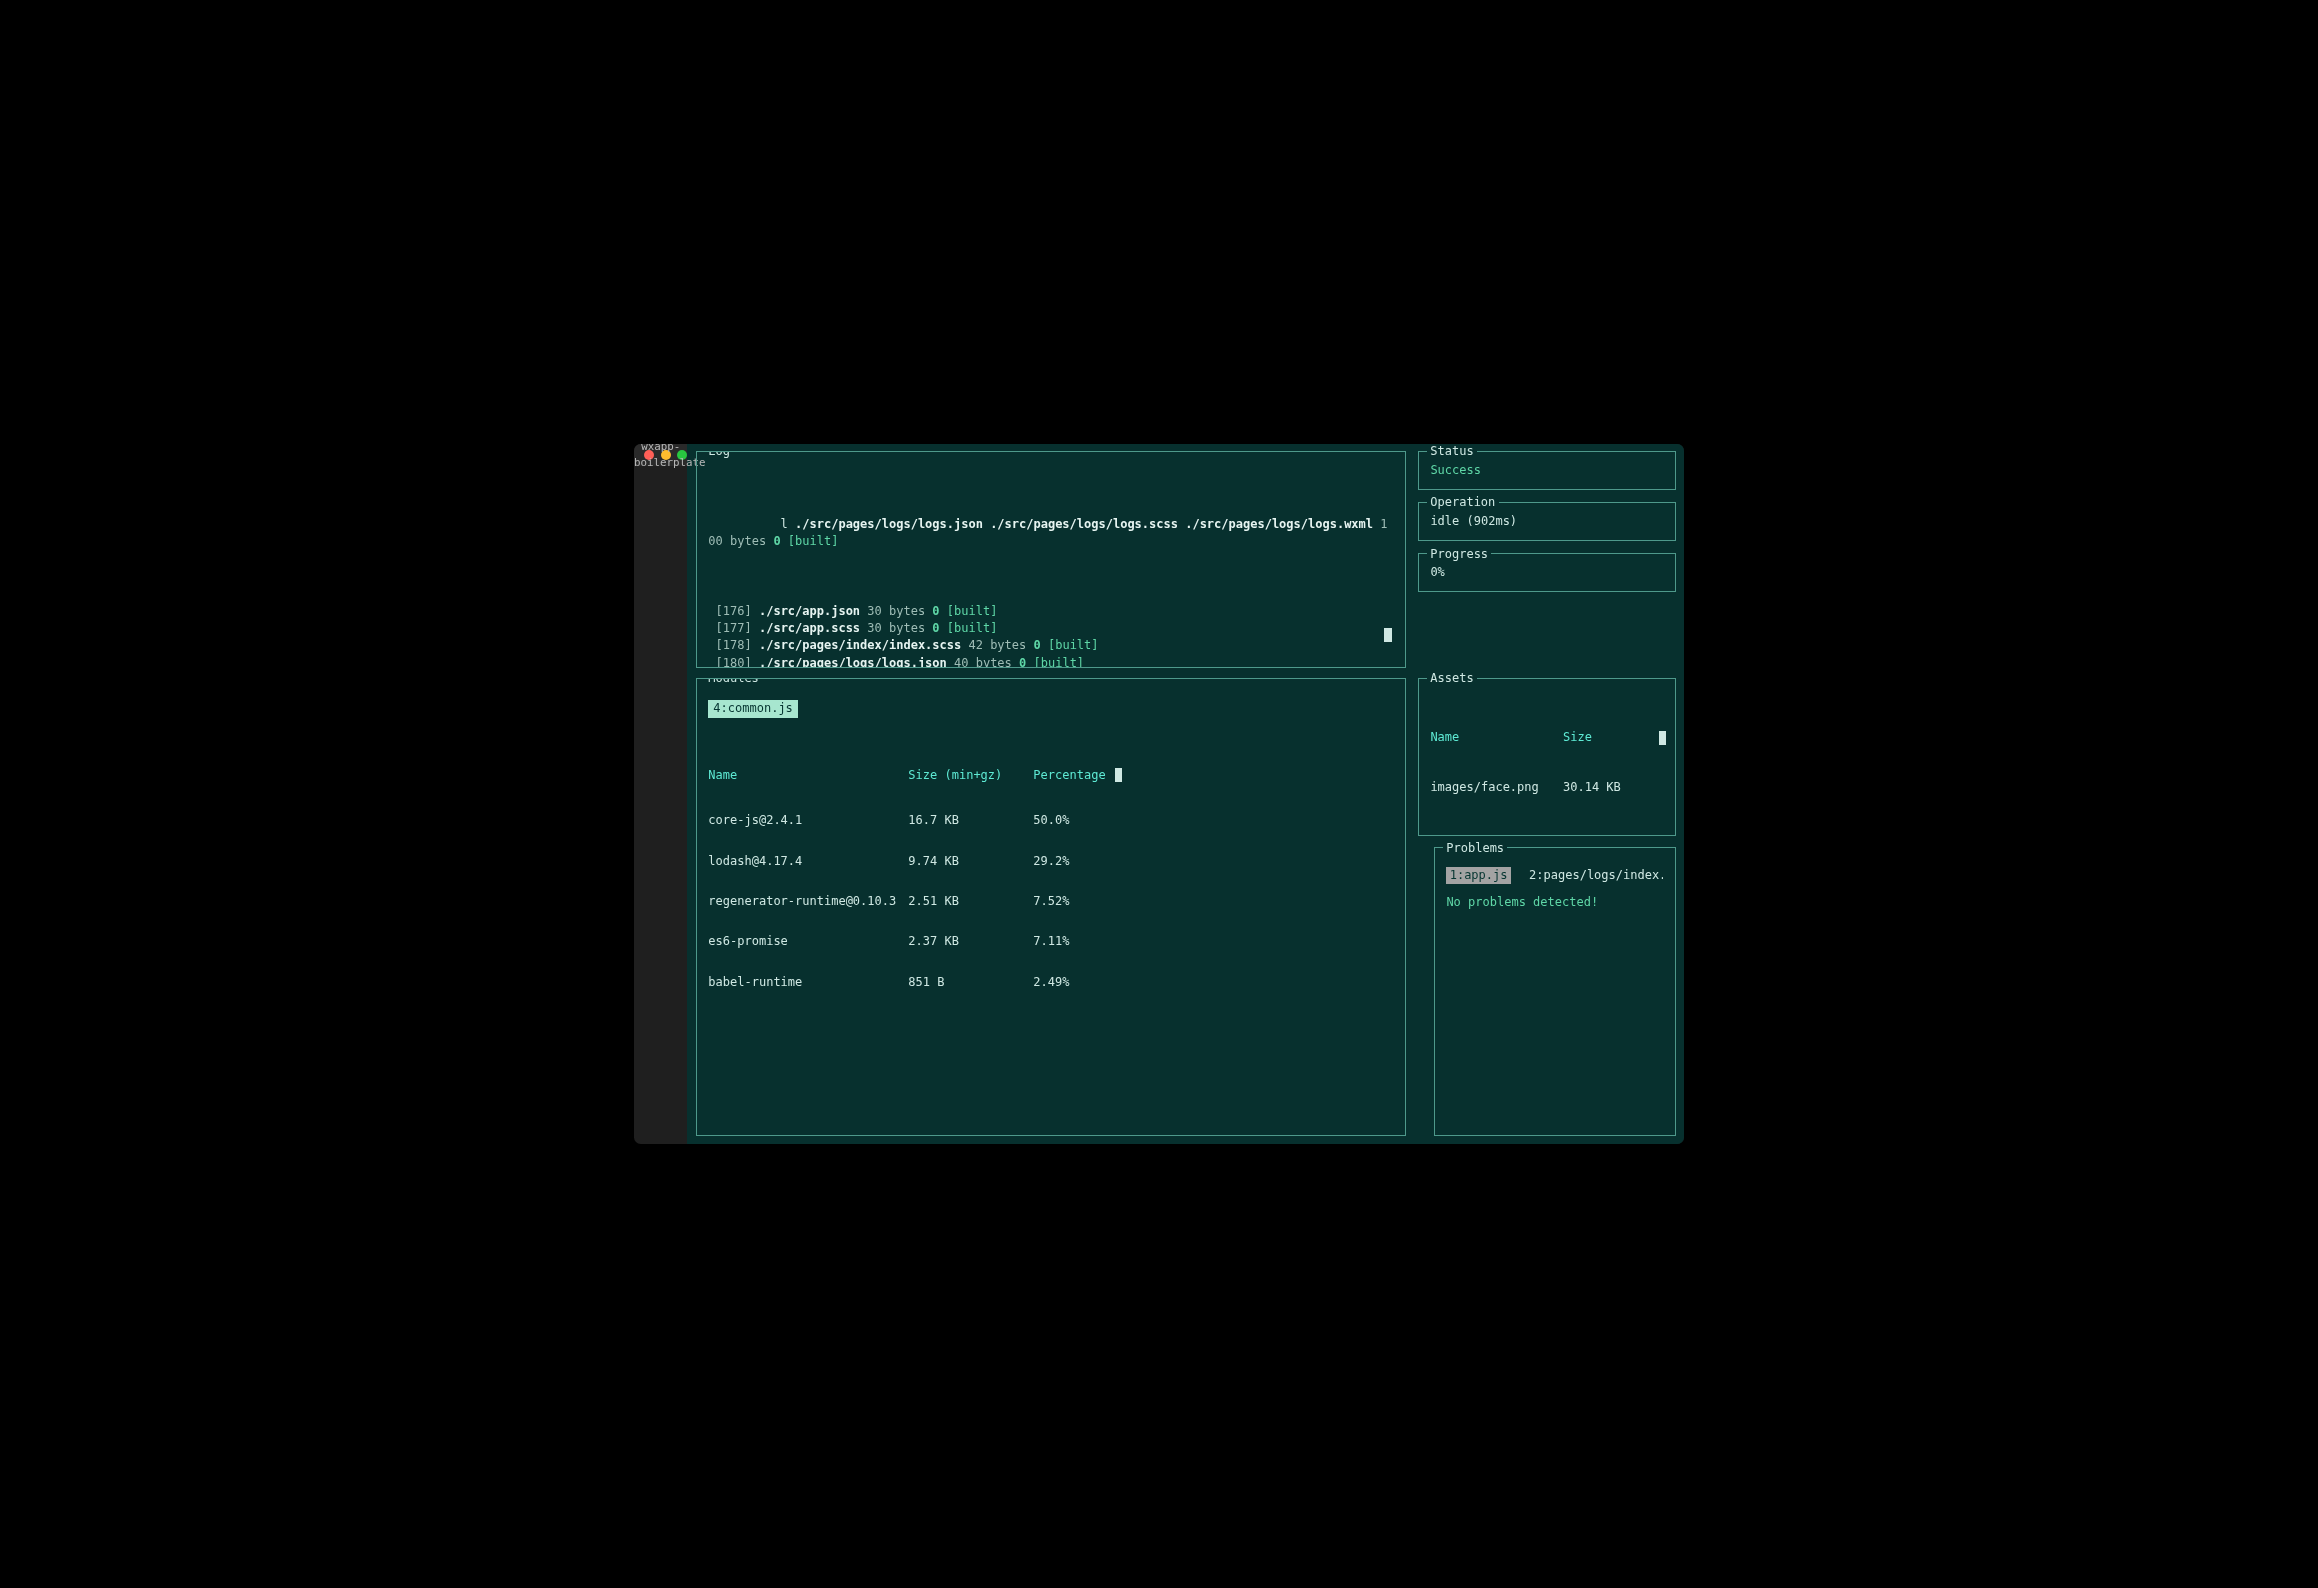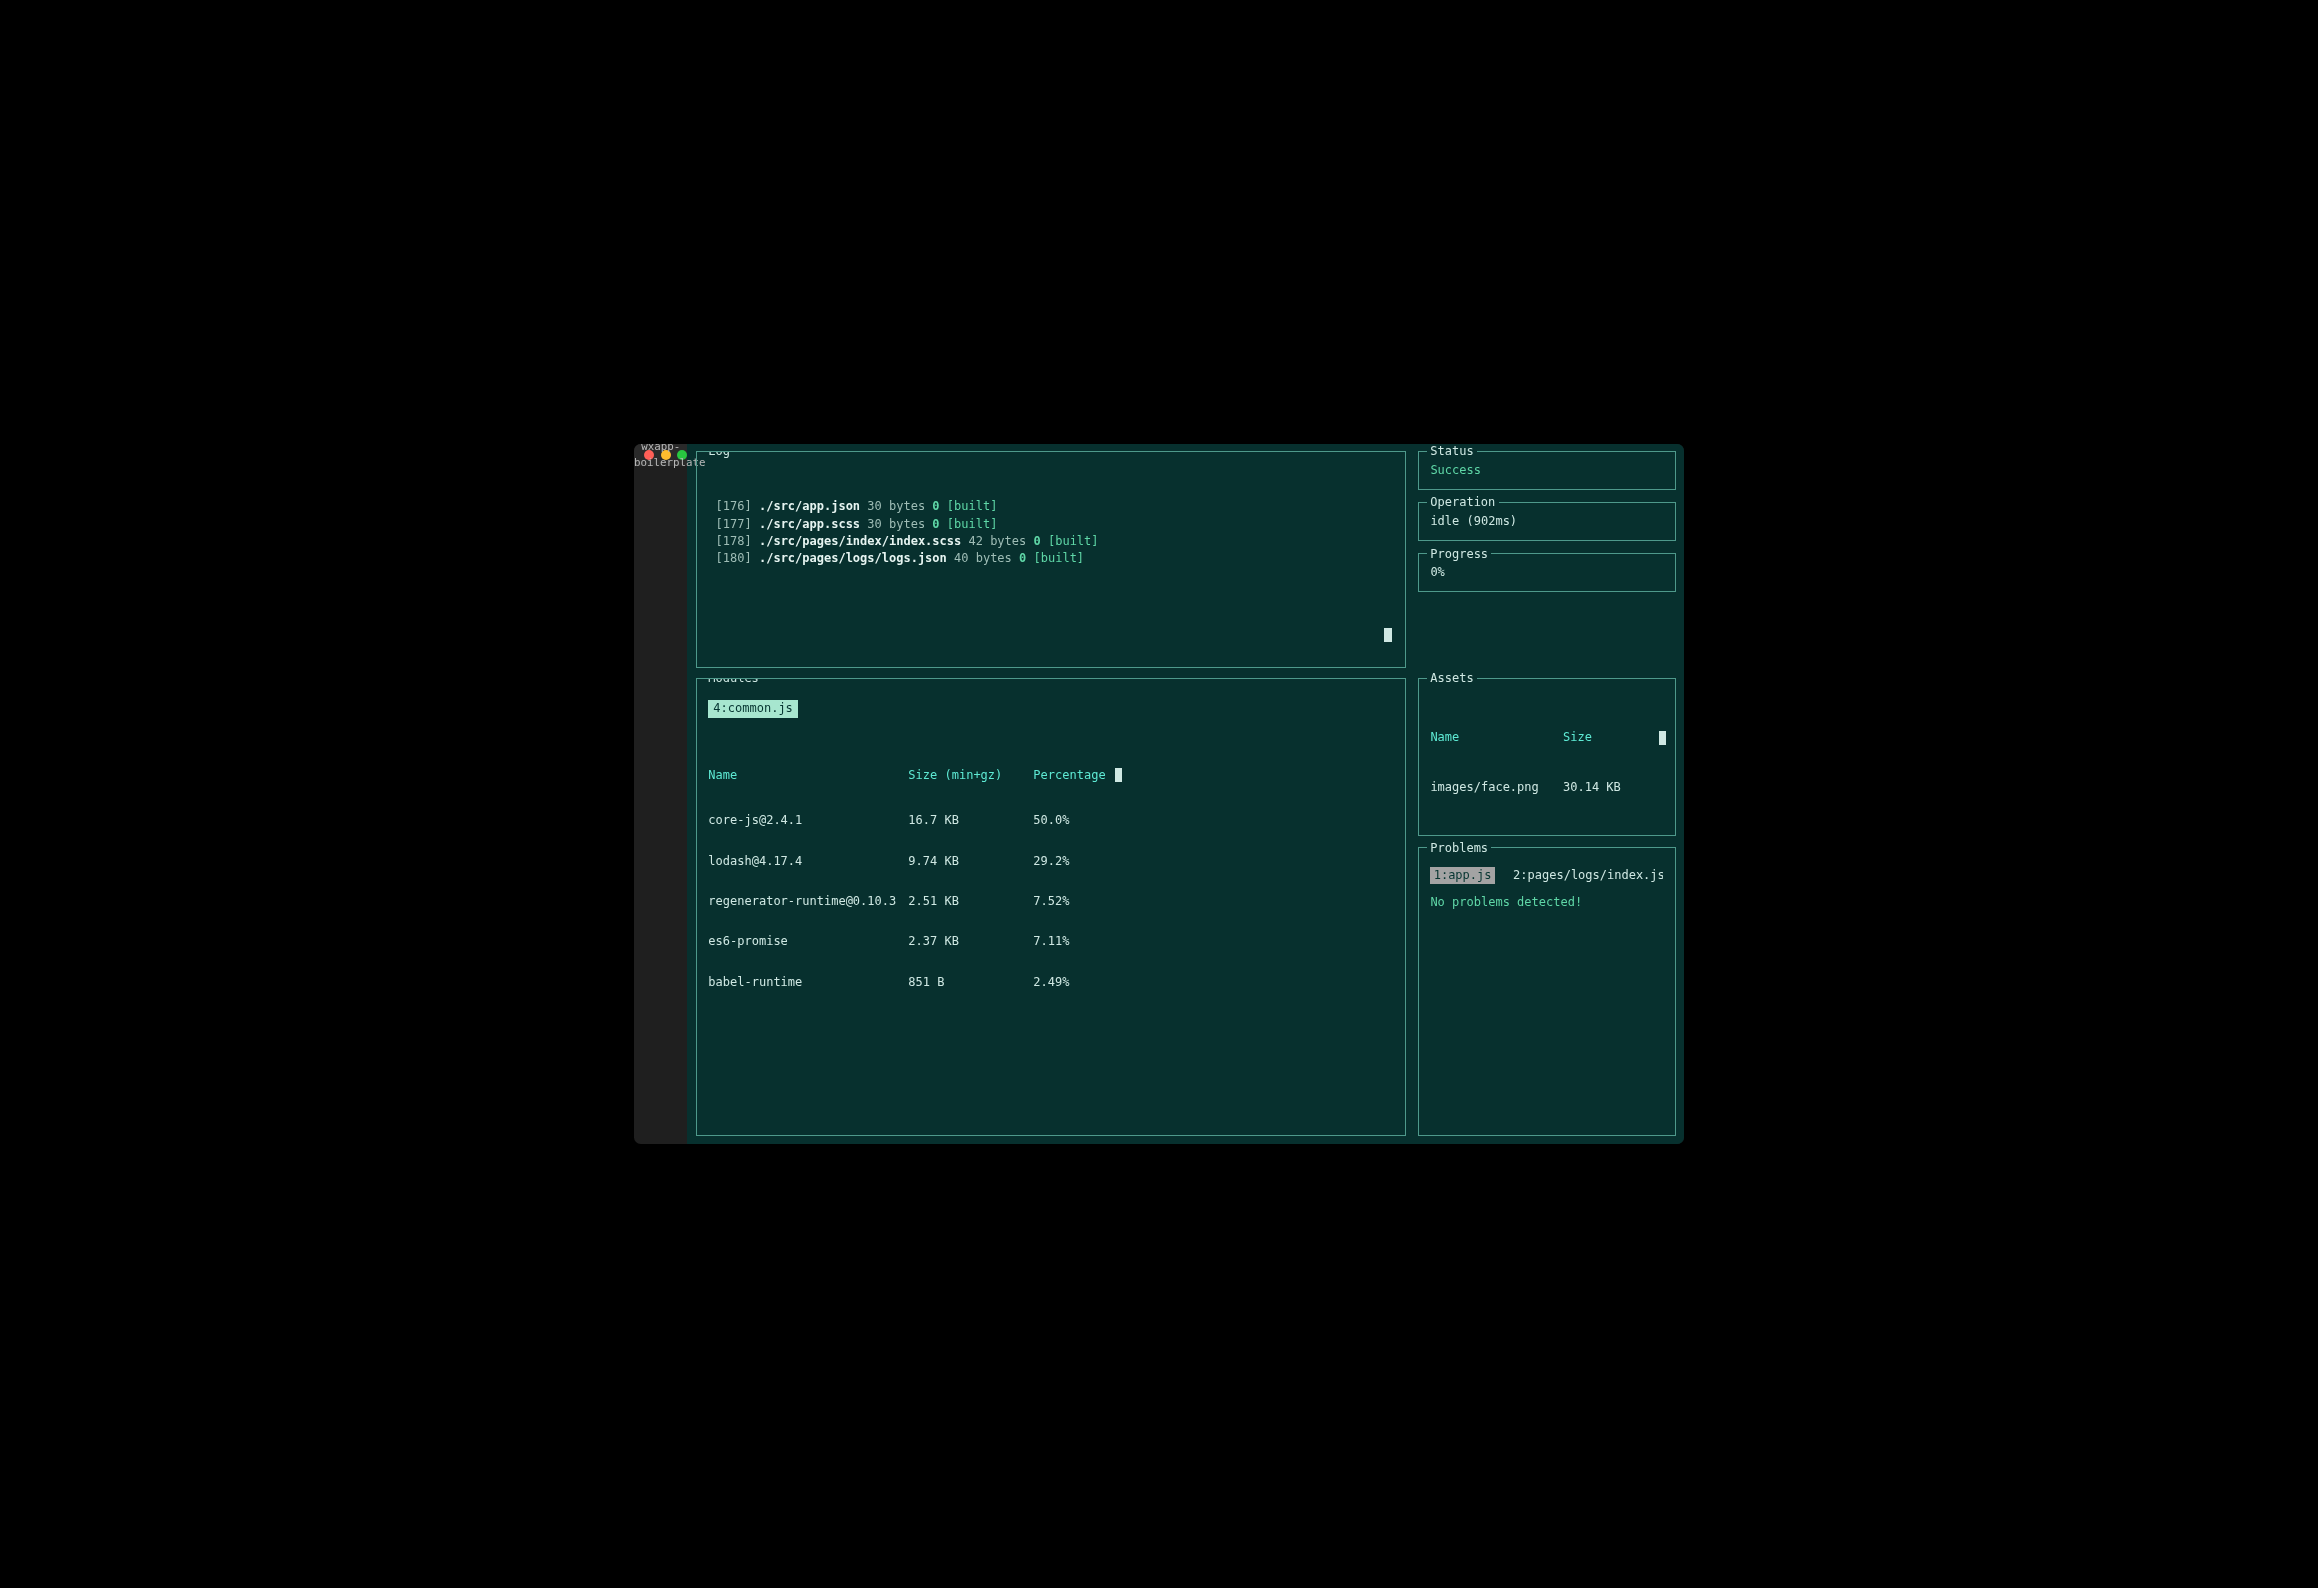--- a/index.html
+++ b/index.html
@@ -95,21 +95,21 @@
     overflow: hidden;
   }
   .right-bottom {
     grid-column: 2;
     grid-row: 2;
     display: flex;
     flex-direction: column;
     gap: 11.7px;
   }
   .assets-panel { height: 158px; }
-  .problems-panel { flex: 1; }
+  .problems-panel { flex: 1; margin-left: 16px; }
   
   .log-lines { white-space: pre-wrap; word-break: break-all; }
   .log-line { display: block; }
   .dim { color: #9fbdb6; }
   .bold { font-weight: bold; color: #e6f4f1; }
   .zero { color: #5fd7a7; font-weight: bold; }
   .built { color: #5fd7a7; }
   .cursor {
     display: inline-block;
     width: 7.5px; height: 14px;
@@ -176,20 +176,23 @@
       <div class="dot green"></div>
     </div>
     <div class="title">wxapp-boilerplate</div>
   </div>
 
   <div class="terminal">
 
     <div class="panel log-panel">
       <span class="legend">Log</span>
       <div class="log-lines">
+        <span class="log-line">
+          <span>l </span><span class="bold">./src/pages/logs/logs.json ./src/pages/logs/logs.scss ./src/pages/logs/logs.wxml</span><span class="dim"> 100 bytes </span><span class="zero">0</span><span class="built"> [built]</span>
+        </span>
         <div id="log-lines-list"><span class="log-line"> <span class="dim">[176]</span> <span class="bold">./src/app.json</span><span class="dim"> 30 bytes </span><span class="zero">0</span><span class="built"> [built]</span></span><span class="log-line"> <span class="dim">[177]</span> <span class="bold">./src/app.scss</span><span class="dim"> 30 bytes </span><span class="zero">0</span><span class="built"> [built]</span></span><span class="log-line"> <span class="dim">[178]</span> <span class="bold">./src/pages/index/index.scss</span><span class="dim"> 42 bytes </span><span class="zero">0</span><span class="built"> [built]</span></span><span class="log-line"> <span class="dim">[180]</span> <span class="bold">./src/pages/logs/logs.json</span><span class="dim"> 40 bytes </span><span class="zero">0</span><span class="built"> [built]</span></span></div>
         
       </div>
       <span class="log-cursor-wrap"><span class="cursor"></span></span>
     </div>
 
     <div class="right-top">
       <div class="panel">
         <span class="legend">Status</span>
         <div class="status-val">Success</div>

